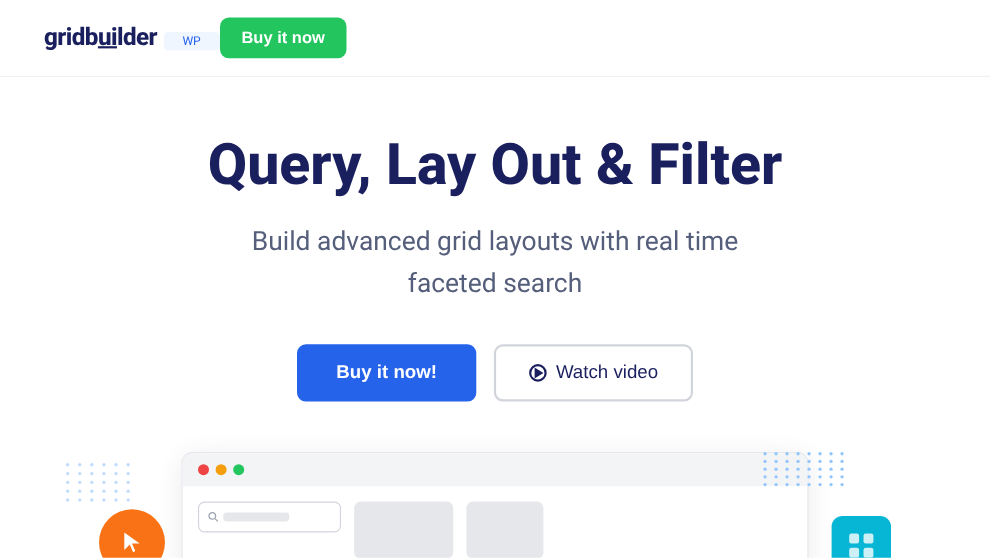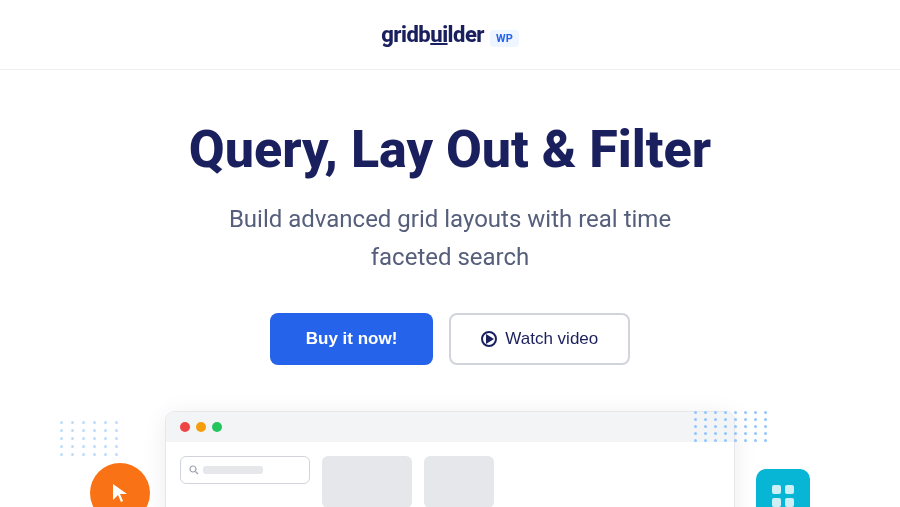--- a/index.html
+++ b/index.html
@@ -8,48 +8,47 @@
       background: #fff;
       width: 900px;
       height: 507px;
       overflow: hidden;
     }
 
     
     nav {
       display: flex;
       align-items: center;
-      justify-content: center;
+      justify-content: flex-start;
       padding: 0 40px;
       height: 70px;
       border-bottom: 1px solid #f0f0f0;
-      flex-direction: column;
     }
     .logo {
       display: flex;
       align-items: baseline;
       gap: 4px;
       text-decoration: none;
     }
     .logo-main {
       font-size: 22px;
       font-weight: 800;
       color: #1a1f5e;
       letter-spacing: -0.5px;
     }
     .logo-main span.under {
       text-decoration: underline;
       text-decoration-thickness: 2px;
     }
     .logo-wp {
       font-size: 11px;
-      font-weight: 700;
+      font-weight: 400;
       color: #2563eb;
       background: #eff6ff;
-      padding: 2px 6px;
+      padding: 2px 17px;
       border-radius: 4px;
       margin-left: 2px;
     }
     .nav-links {
       display: flex;
       align-items: center;
       gap: 32px;
       list-style: none;
     }
     .nav-links a {
@@ -261,20 +260,21 @@
 </head>
 <body>
 
 <nav>
   <a class="logo" href="#">
     <span class="logo-main">gridb<span class="under">ui</span>lder</span>
     <span class="logo-wp">WP</span>
   </a>
 
 
+  <button class="nav-buy-btn">Buy it now</button>
 </nav>
 
 <section class="hero">
   <h1 class="hero-title">Query, Lay Out &amp; Filter</h1>
   <p class="hero-subtitle">
     <span>Build advanced grid layouts with real time faceted search</span><br>
   </p>
   <div class="hero-buttons">
     <button class="btn-primary">Buy it now!</button>
     <button class="btn-secondary">

